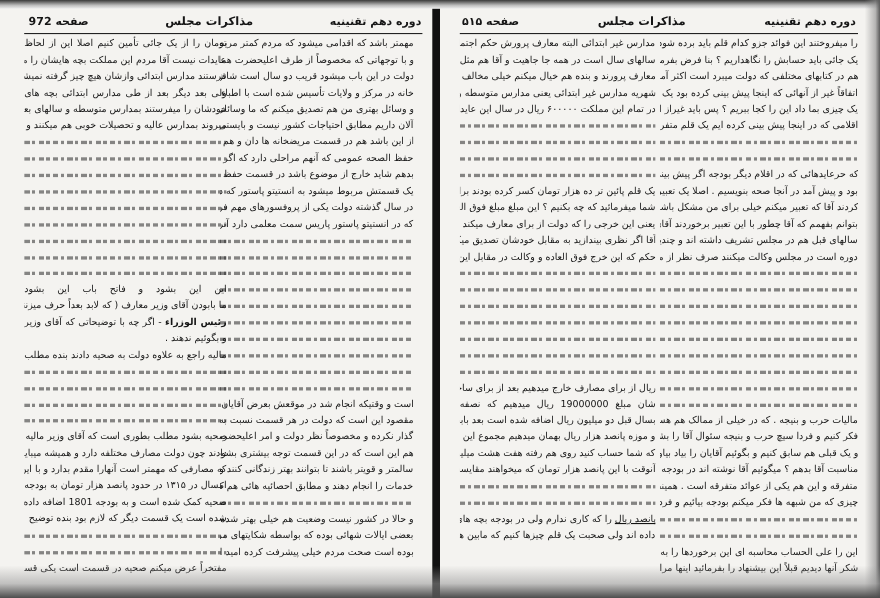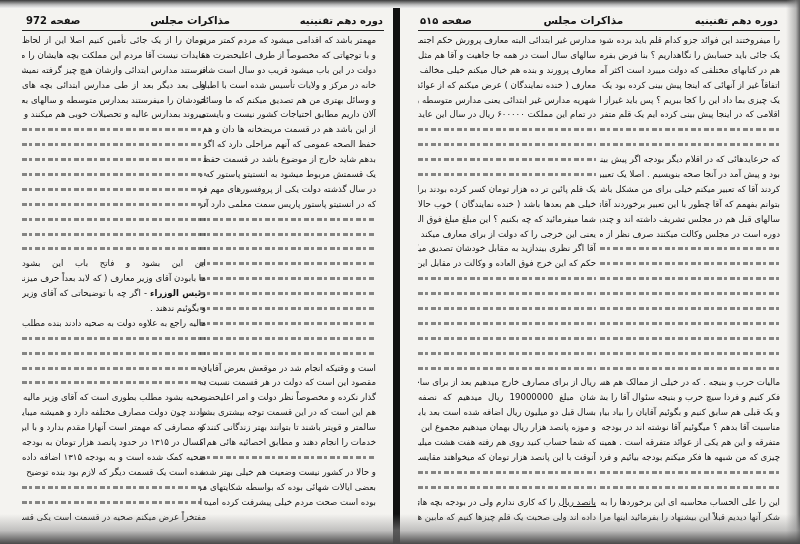--- a/index.html
+++ b/index.html
@@ -149,21 +149,21 @@
         <span class="line last">و بگوئیم ندهند .</span>
         <span class="line last">مالیه راجع به علاوه دولت به صحیه دادند بنده مطلب</span>
         <span class="filler"></span>
         <span class="filler"></span>
         <span class="filler"></span>
         <span class="filler"></span>
         <span class="line">صحیه بشود مطلب بطوری است که آقای وزیر مالیه توضیح</span>
         <span class="line">دادند چون دولت مصارف مختلفه دارد و همیشه میبایستی</span>
         <span class="line">که مصارفی که مهمتر است آنهارا مقدم بدارد و با این حال</span>
         <span class="line">امسال در ۱۳۱۵ در حدود پانصد هزار تومان به بودجه</span>
-        <span class="line">صحیه کمک شده است و به بودجه ۱۳۱۵ اضافه داده</span>
+        <span class="line">صحیه کمک شده است و به بودجه 1801 اضافه داده</span>
         <span class="line last">شده است یک قسمت دیگر که لازم بود بنده توضیح</span>
         <span class="filler"></span>
         <span class="filler"></span>
         <span class="line">مفتخراً عرض میکنم صحیه در قسمت است یکی قسمت</span>
       </div>
   </div>
 
   <div class="gutter"></div>
 
   <div class="page right">
@@ -206,29 +206,27 @@
         <span class="line last">چیزی که من شبهه ها فکر میکنم بودجه بیائیم و فردا سیچ</span>
         <span class="filler"></span>
         <span class="filler"></span>
         <span class="line">این را علی الحساب محاسبه ای این برخوردها را به حساب آمد</span>
         <span class="line">شکر آنها دیدیم قبلاً این بیشنهاد را بفرمائید اینها مرا بیخواهیم</span>
       </div>
     <div class="column col-b">
         <span class="line">مدارس غیر ابتدائی البته معارف پرورش حکم اجتماعی</span>
         <span class="line">سالهای سال است در همه جا جاهیت و آقا هم مثل همه</span>
         <span class="line">معارف پرورند و بنده هم خیال میکنم خیلی مخالف نباشم با</span>
-        <span class="line">معارف ( خنده نمایندگان ) عرض میکنم که از عوائد</span>
         <span class="line">شهریه مدارس غیر ابتدائی یعنی مدارس متوسطه و عالیه</span>
         <span class="line last">در تمام این مملکت ۶۰۰۰۰۰ ریال در سال این عایدات</span>
         <span class="filler"></span>
         <span class="filler"></span>
         <span class="filler"></span>
         <span class="filler"></span>
         <span class="line">یک قلم پائین تر ده هزار تومان کسر کرده بودند برای اینکه</span>
-        <span class="line">خیلی هم بعدها باشد ( خنده نمایندگان ) خوب حالا</span>
         <span class="line">شما میفرمائید که چه بکنیم ؟ این مبلغ مبلغ فوق العاده ایست</span>
         <span class="line">یعنی این خرجی را که دولت از برای معارف میکند و</span>
         <span class="line">آقا اگر نظری بیندازید به مقابل خودشان تصدیق میکنید</span>
         <span class="line last">حکم که این خرج فوق العاده و وکالت در مقابل این</span>
         <span class="filler"></span>
         <span class="filler"></span>
         <span class="filler"></span>
         <span class="filler"></span>
         <span class="filler"></span>
         <span class="filler"></span>

